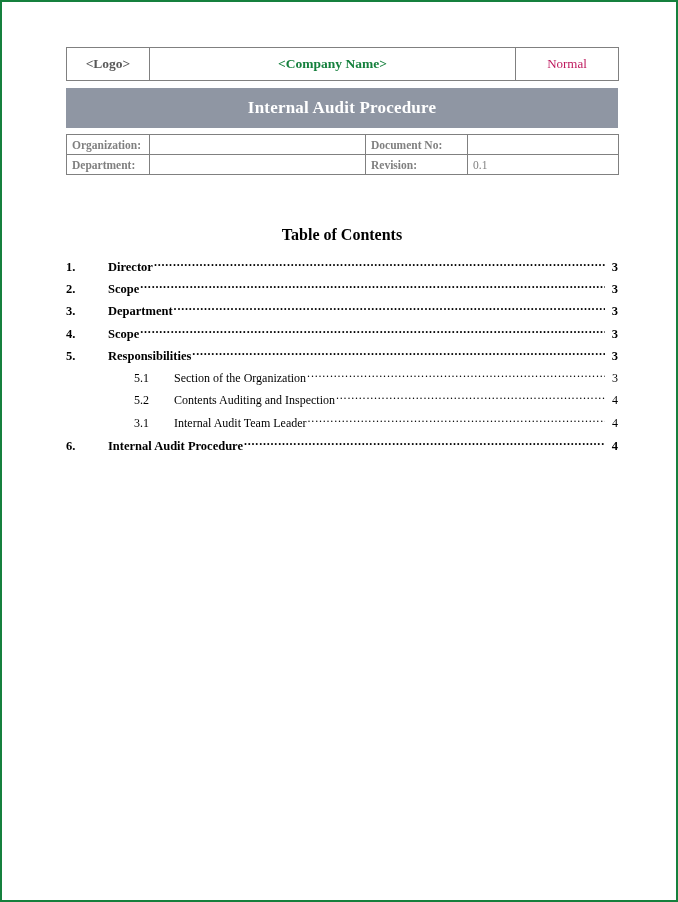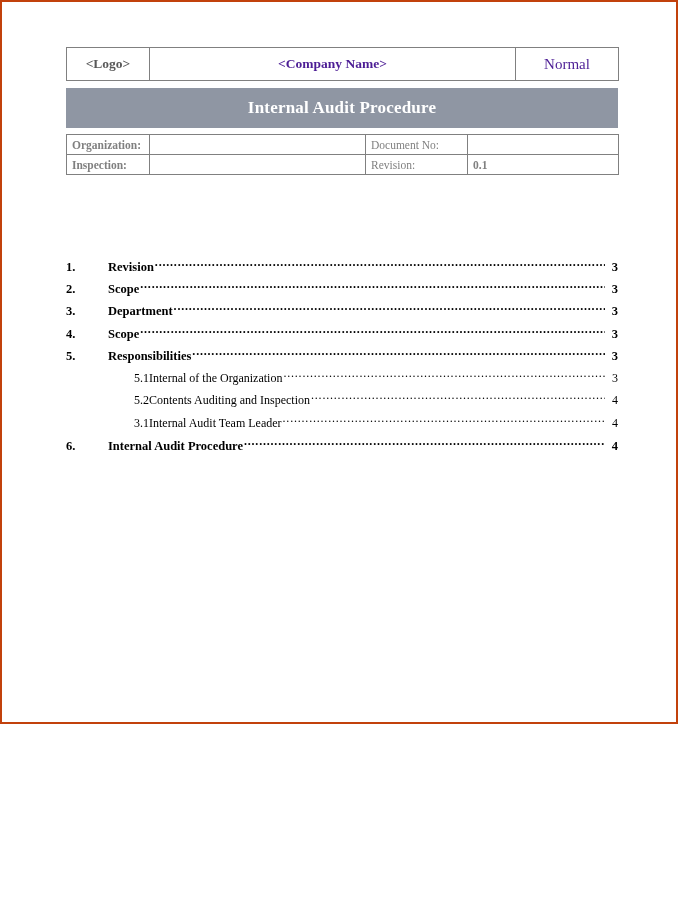--- a/index.html
+++ b/index.html
@@ -7,23 +7,23 @@
     padding: 0;
     background: #ffffff;
   }
   body {
     font-family: "Liberation Serif", "DejaVu Serif", serif;
   }
 
   .page {
     position: relative;
     width: 678px;
-    height: 724px;
+    height: 902px;
     background: #ffffff;
-    border: 2px solid #c2410c;
+    border: 2px solid #15803d;
     box-sizing: border-box;
     overflow: hidden;
   }
 
   
   .hdr-table {
     position: absolute;
     left: 64px;
     top: 45px;
     width: 552px;
@@ -42,28 +42,28 @@
     text-align: center;
     font-weight: bold;
     font-size: 13.5px;
     color: #595959;
   }
   .cell-company {
     width: 366px;
     text-align: center;
     font-weight: bold;
     font-size: 13.5px;
-    color: #4c1d95;
+    color: #15803d;
   }
   .cell-status {
     width: 103px;
     text-align: center;
     font-weight: normal;
-    font-size: 15px;
-    color: #4c1d95;
+    font-size: 13px;
+    color: #be185d;
   }
 
   
   .title-banner {
     position: absolute;
     left: 64px;
     top: 86px;
     width: 552px;
     height: 40px;
     background: #8f96a3;
@@ -100,25 +100,25 @@
   }
   .meta-label {
     width: 83px;
     font-weight: bold;
   }
   .meta-value-wide {
     width: 216px;
   }
   .meta-label2 {
     width: 102px;
-    font-weight: normal;
+    font-weight: bold;
   }
   .meta-value2 {
     width: 151px;
-    font-weight: bold;
+    font-weight: normal;
   }
 
   
   .toc-heading {
     position: absolute;
     left: 64px;
     top: 224px;
     width: 552px;
     text-align: center;
     font-weight: bold;
@@ -149,22 +149,21 @@
     font-weight: normal;
     font-size: 12px;
   }
 
   .toc-num {
     flex: 0 0 auto;
     width: 42px;
   }
   .toc-row.lvl2 .toc-num {
     width: 40px;
-    margin-left: 43px;
-    text-align: right;
+    margin-left: 68px;
   }
 
   .toc-label {
     flex: 0 0 auto;
   }
 
   .toc-dots {
     flex: 1 1 auto;
     overflow: hidden;
     margin: 0 1px;
@@ -210,33 +209,34 @@
 
   <table class="meta-table">
     <tbody>
       <tr>
         <td class="meta-label">Organization:</td>
         <td class="meta-value-wide"></td>
         <td class="meta-label2">Document No:</td>
         <td class="meta-value2"></td>
       </tr>
       <tr>
-        <td class="meta-label">Inspection:</td>
+        <td class="meta-label">Department:</td>
         <td class="meta-value-wide"></td>
         <td class="meta-label2">Revision:</td>
         <td class="meta-value2">0.1</td>
       </tr>
     </tbody>
   </table>
 
+  <div class="toc-heading">Table of Contents</div>
 
   <div class="toc" id="toc-list">
       <div class="toc-row lvl1">
         <span class="toc-num">1.</span>
-        <span class="toc-label">Revision</span>
+        <span class="toc-label">Director</span>
         <span class="toc-dots"></span>
         <span class="toc-page">3</span>
       </div>
       <div class="toc-row lvl1">
         <span class="toc-num">2.</span>
         <span class="toc-label">Scope</span>
         <span class="toc-dots"></span>
         <span class="toc-page">3</span>
       </div>
       <div class="toc-row lvl1">
@@ -252,21 +252,21 @@
         <span class="toc-page">3</span>
       </div>
       <div class="toc-row lvl1">
         <span class="toc-num">5.</span>
         <span class="toc-label">Responsibilities</span>
         <span class="toc-dots"></span>
         <span class="toc-page">3</span>
       </div>
       <div class="toc-row lvl2">
         <span class="toc-num">5.1</span>
-        <span class="toc-label">Internal of the Organization</span>
+        <span class="toc-label">Section of the Organization</span>
         <span class="toc-dots"></span>
         <span class="toc-page">3</span>
       </div>
       <div class="toc-row lvl2">
         <span class="toc-num">5.2</span>
         <span class="toc-label">Contents Auditing and Inspection</span>
         <span class="toc-dots"></span>
         <span class="toc-page">4</span>
       </div>
       <div class="toc-row lvl2">

